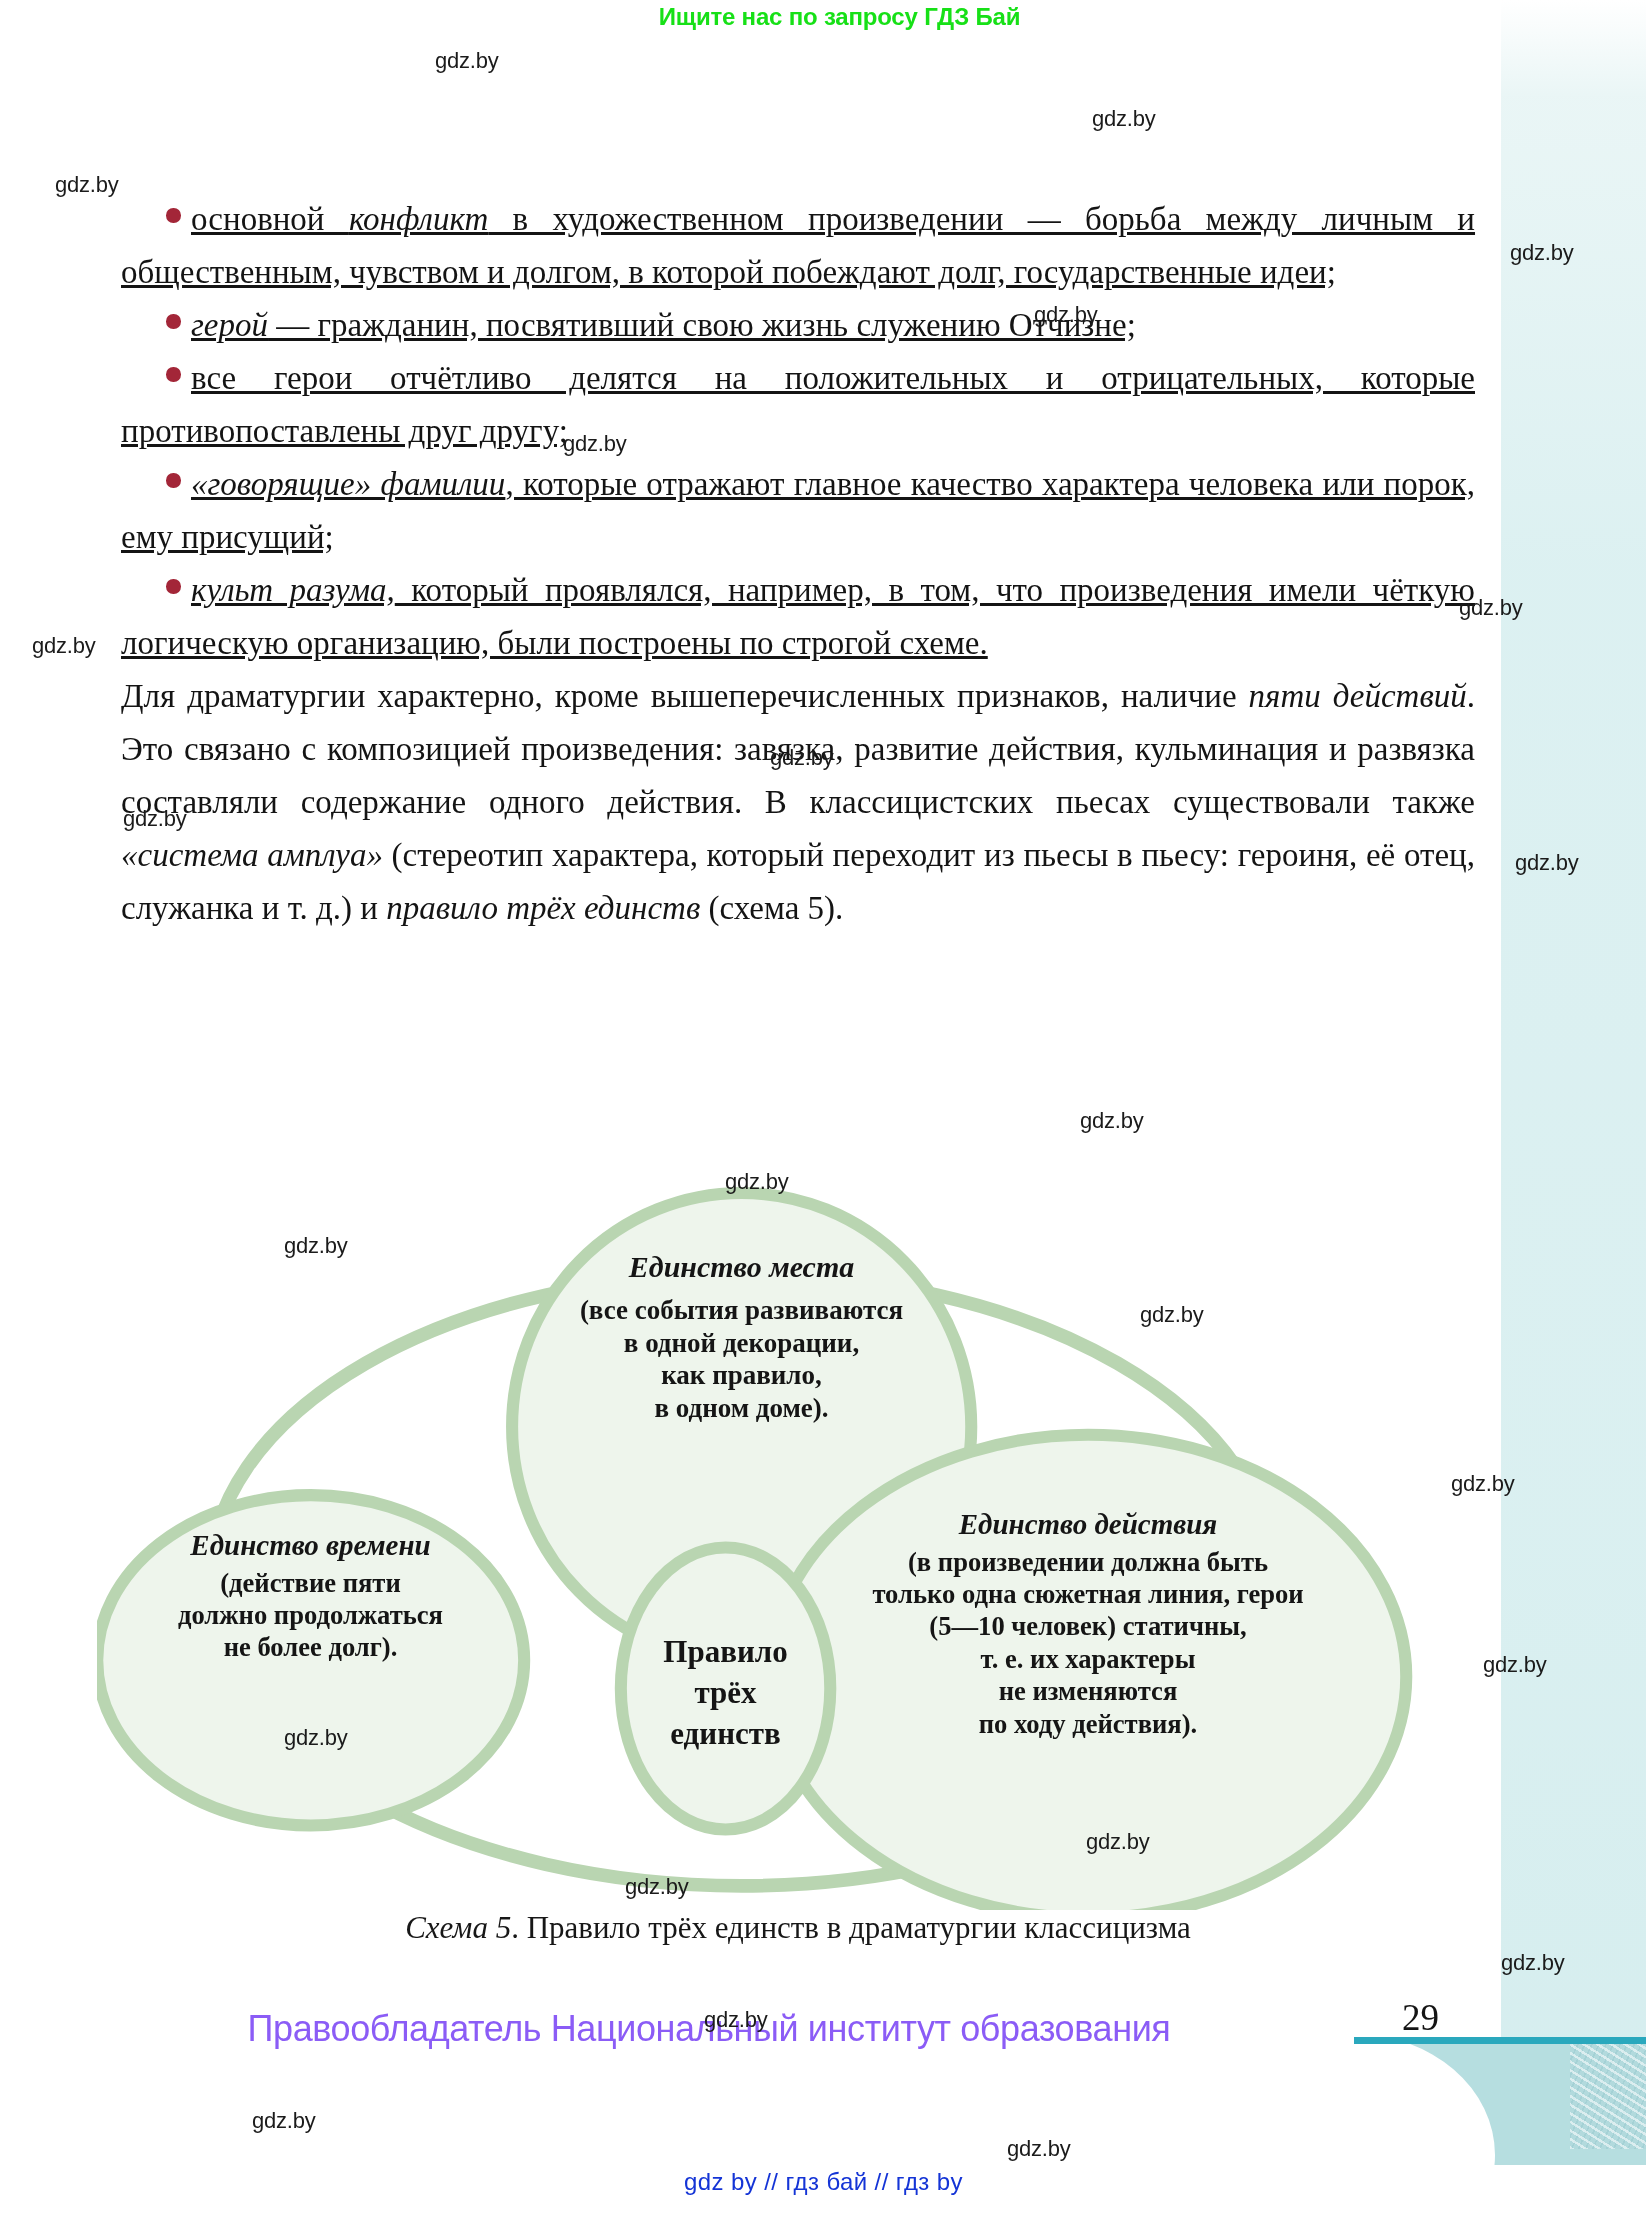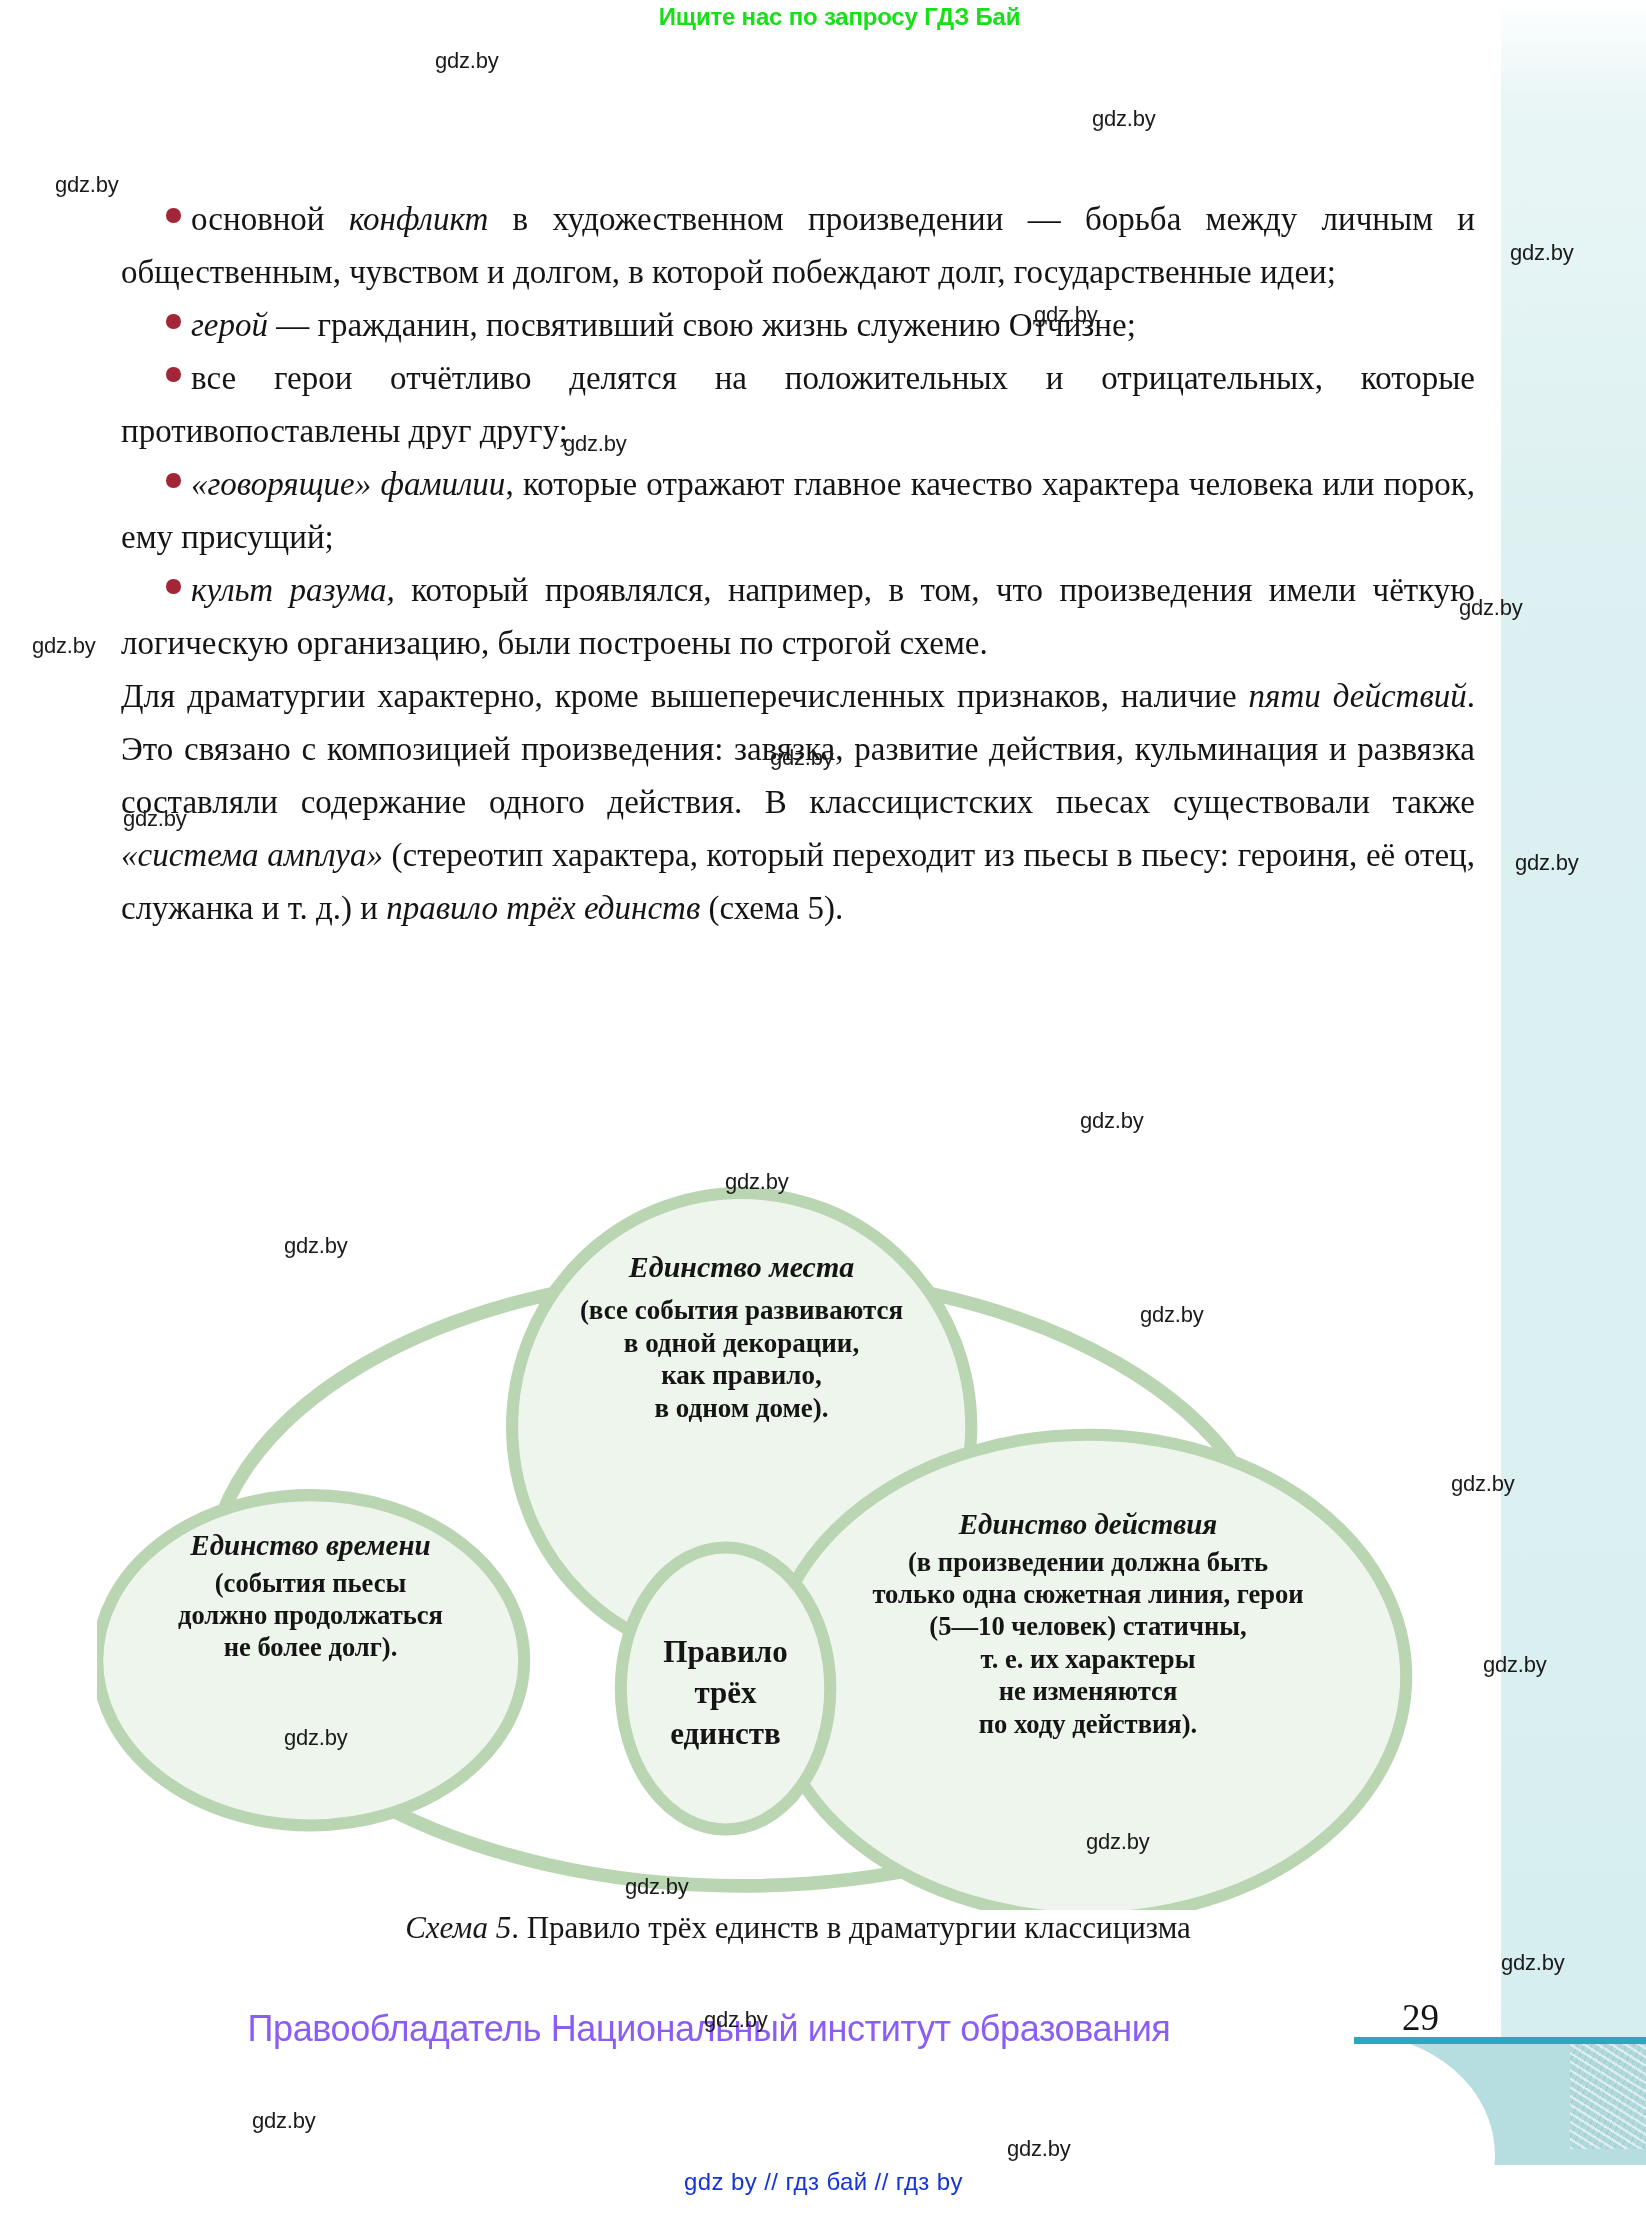--- a/index.html
+++ b/index.html
@@ -110,21 +110,21 @@
   }
   p.bl, p.para {
     margin: 0 0 0 0;
     font-size: 33px;
     line-height: 53px;
     text-align: justify;
     text-justify: inter-word;
     -webkit-hyphens: manual;
     hyphens: manual;
   }
-  p.bl { text-indent: 0; padding-left: 0; position: relative; }
+  p.bl { text-indent: 0; padding-left: 0; position: relative; text-decoration: underline; }
   .bullet-dot {
     display: inline-block;
     width: 14.5px;
     height: 14.5px;
     border-radius: 50%;
     background: #a32638;
     vertical-align: 0.22em;
     margin-right: 10.5px;
     margin-left: 45px;
   }
@@ -284,21 +284,21 @@
     <div class="ell-text" id="txt-place">
       <span class="ell-title">Единство места</span>
       <span class="ell-body">(все события развиваются</span>
       <span class="ell-body">в одной декорации,</span>
       <span class="ell-body">как правило,</span>
       <span class="ell-body">в одном доме).</span>
     </div>
 
     <div class="ell-text" id="txt-time">
       <span class="ell-title">Единство времени</span>
-      <span class="ell-body">(события  пьесы</span>
+      <span class="ell-body">(действие  пяти</span>
       <span class="ell-body">должно продолжаться</span>
       <span class="ell-body">не более долг).</span>
     </div>
 
     <div class="ell-text" id="txt-action">
       <span class="ell-title">Единство действия</span>
       <span class="ell-body">(в произведении должна быть</span>
       <span class="ell-body">только одна сюжетная линия, герои</span>
       <span class="ell-body">(5—10 человек) статичны,</span>
       <span class="ell-body">т. е. их характеры</span>

